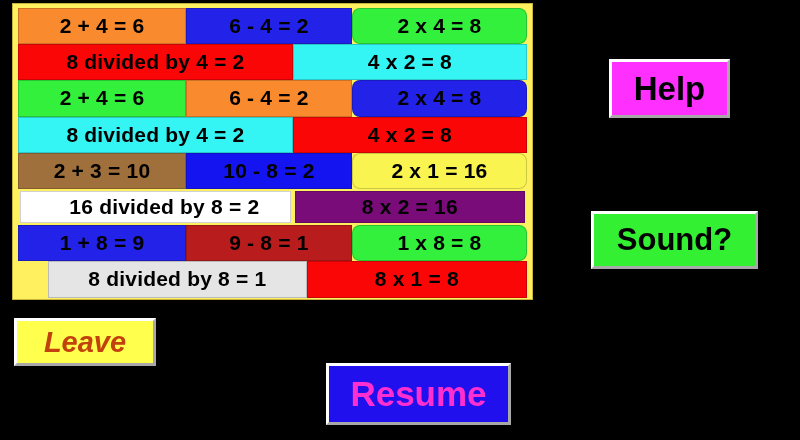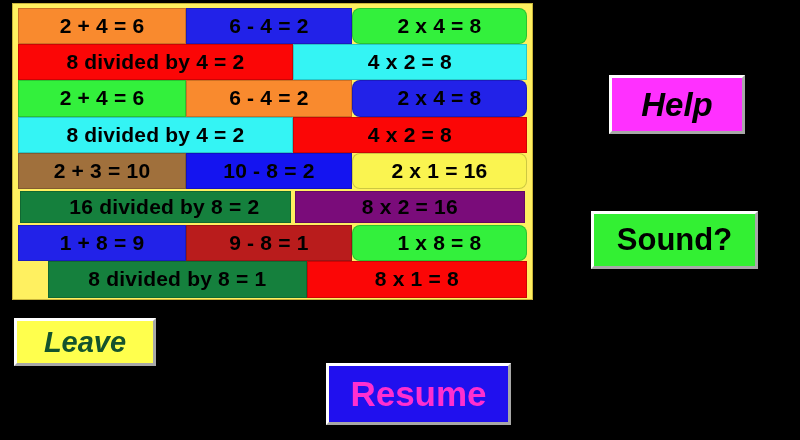--- a/index.html
+++ b/index.html
@@ -65,39 +65,38 @@
     justify-content: center;
     box-sizing: border-box;
     border-top: 3px solid #FFFFFF;
     border-left: 3px solid #FFFFFF;
     border-right: 3px solid #A8A8A8;
     border-bottom: 3px solid #A8A8A8;
     font-weight: bold;
     white-space: nowrap;
   }
   #help-button {
-    left: 609px; top: 75px;
-    width: 136px; height: 59px;
+    left: 609px; top: 59px;
+    width: 121px; height: 59px;
     background: #FF30FF;
     color: #000000;
     font-size: 33px;
-    font-style: italic;
   }
   #sound-button {
     left: 591px; top: 211px;
     width: 167px; height: 58px;
     background: #33F033;
     color: #000000;
     font-size: 31px;
   }
   #leave-button {
     left: 14px; top: 318px;
     width: 142px; height: 48px;
     background: #FFFF4D;
-    color: #14532d;
+    color: #c2410c;
     font-size: 29px;
     font-style: italic;
   }
   #resume-button {
     left: 326px; top: 363px;
     width: 185px; height: 62px;
     background: #2010EE;
     color: #FF2FCF;
     font-size: 35px;
   }
@@ -123,30 +122,30 @@
     <div class="fact-row row-2">
       <div class="fact-cell c1" style="background: rgb(52, 244, 244);">8 divided by 4 = 2</div>
       <div class="fact-cell c2" style="background: rgb(251, 6, 6);">4 x 2 = 8</div>
     </div>
     <div class="fact-row row-3">
       <div class="fact-cell c1" style="background: rgb(160, 112, 60);">2 + 3 = 10</div>
       <div class="fact-cell c2" style="background: rgb(20, 20, 240);">10 - 8 = 2</div>
       <div class="fact-cell c3" style="background: rgb(250, 244, 80);">2 x 1 = 16</div>
     </div>
     <div class="fact-row row-2">
-      <div class="fact-cell c1 inset" style="background: #15803d; padding-left: 18px;">16 divided by 8 = 2</div>
+      <div class="fact-cell c1 inset" style="background: #ffffff; padding-left: 18px;">16 divided by 8 = 2</div>
       <div class="fact-cell c2 inset" style="background: rgb(122, 12, 122);">8 x 2 = 16</div>
     </div>
     <div class="fact-row row-3">
       <div class="fact-cell c1" style="background: rgb(34, 34, 232);">1 + 8 = 9</div>
       <div class="fact-cell c2" style="background: #b91c1c;">9 - 8 = 1</div>
       <div class="fact-cell c3" style="background: rgb(51, 240, 60);">1 x 8 = 8</div>
     </div>
     <div class="fact-row row-2">
-      <div class="fact-cell c1" style="background: #15803d; margin-left: 30px;">8 divided by 8 = 1</div>
+      <div class="fact-cell c1" style="background: #e5e5e5; margin-left: 30px;">8 divided by 8 = 1</div>
       <div class="fact-cell c2" style="background: rgb(251, 6, 6);">8 x 1 = 8</div>
     </div>
   </div>
 
 <div class="btn" id="help-button">Help</div>
 
 <div class="btn" id="sound-button">Sound?</div>
 
 <div class="btn" id="leave-button">Leave</div>
 

